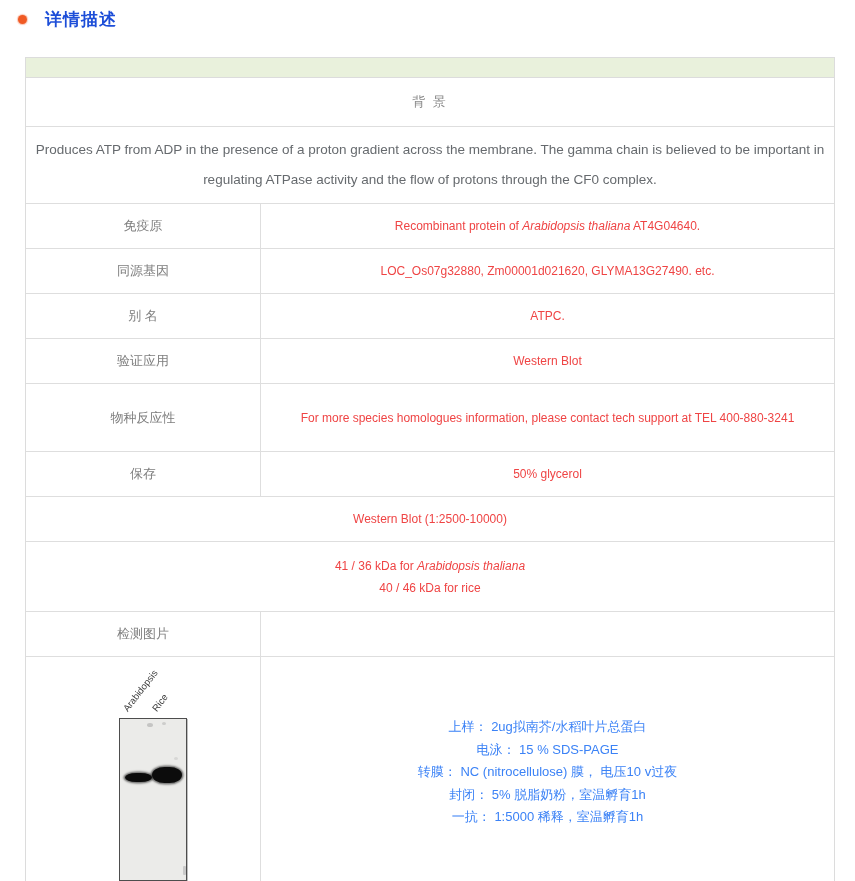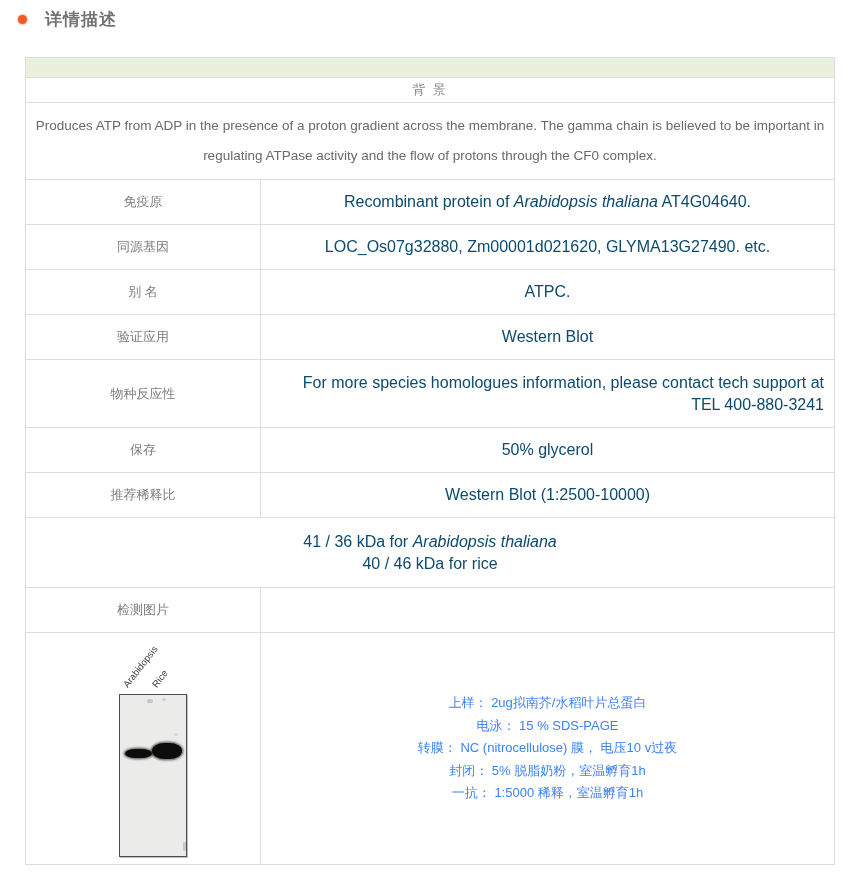--- a/index.html
+++ b/index.html
@@ -5,36 +5,36 @@
   * { margin:0; padding:0; box-sizing:border-box; }
   html,body { background:#ffffff; }
   body {
     width:855px; height:881px; position:relative; overflow:hidden;
     font-family:"Liberation Sans","DejaVu Sans",sans-serif;
     -webkit-font-smoothing:antialiased;
   }
   
   .section-header { position:absolute; top:8px; left:18px; display:flex; align-items:center; gap:18px; }
   .bullet { width:9px; height:9px; border-radius:50%; background:#f05a24; box-shadow:0 0 1px 1px rgba(240,90,36,.35); display:inline-block; }
-  .section-title { font-size:17px; font-weight:bold; color:#737373; letter-spacing:1px; }
+  .section-title { font-size:17px; font-weight:bold; color:#1d4ed8; letter-spacing:1px; }
 
   
   .tbl {
     position:absolute; left:25px; top:57px; width:810px;
     border:1px solid #dcdcdc; background:#fff;
   }
   .bar { height:20px; background:#e9f1dc; border-bottom:1px solid #dcdcdc; }
   .row { display:flex; border-bottom:1px solid #dedede; align-items:stretch; }
   .row:last-child { border-bottom:none; }
   .full { justify-content:center; align-items:center; text-align:center; }
-  .r-bglabel { height:25px; }
+  .r-bglabel { height:49px; }
   .r-bgtext  { min-height:72px; padding:8px 6px; }
   .cell { display:flex; align-items:center; justify-content:center; text-align:right; }
   .label-cell { width:235px; flex:0 0 235px; border-right:1px solid #dedede; color:#7e7e7e; font-size:13px; }
-  .value-cell { flex:1; color:#0c4a6e; font-size:16px; padding:6px 10px; flex-direction:column; line-height:22px; }
+  .value-cell { flex:1; color:#ef4444; font-size:12px; padding:6px 10px; flex-direction:column; line-height:22px; }
   .h45 { min-height:45px; }
   .h68 { min-height:68px; }
   .h70 { min-height:70px; }
   .bg-label { color:#8a8a8a; font-size:13px; letter-spacing:2px; }
   .bg-text { color:#666a6e; font-size:13.5px; line-height:30px; text-align:center; padding:0 2px; }
   .ital { font-style:italic; }
 
   
   .image-row { height:231px; position:relative; }
   .wb-cell { width:235px; flex:0 0 235px; border-right:1px solid #dedede; position:relative; }
@@ -127,23 +127,20 @@
   <div class="row h45">
     <div class="cell label-cell">
         <span>保存</span>
       </div>
     <div class="cell value-cell">
         <span>50% glycerol</span>
       </div>
   </div>
 
   <div class="row h45">
-    <div class="cell label-cell">
-        <span>推荐稀释比</span>
-      </div>
     <div class="cell value-cell">
         <span>Western Blot (1:2500-10000)</span>
       </div>
   </div>
 
   <div class="row h70">
     <div class="cell value-cell">
       <div><span>41 / 36 kDa for </span><span class="ital">Arabidopsis thaliana</span></div>
       <div>40 / 46 kDa for rice</div>
     </div>

